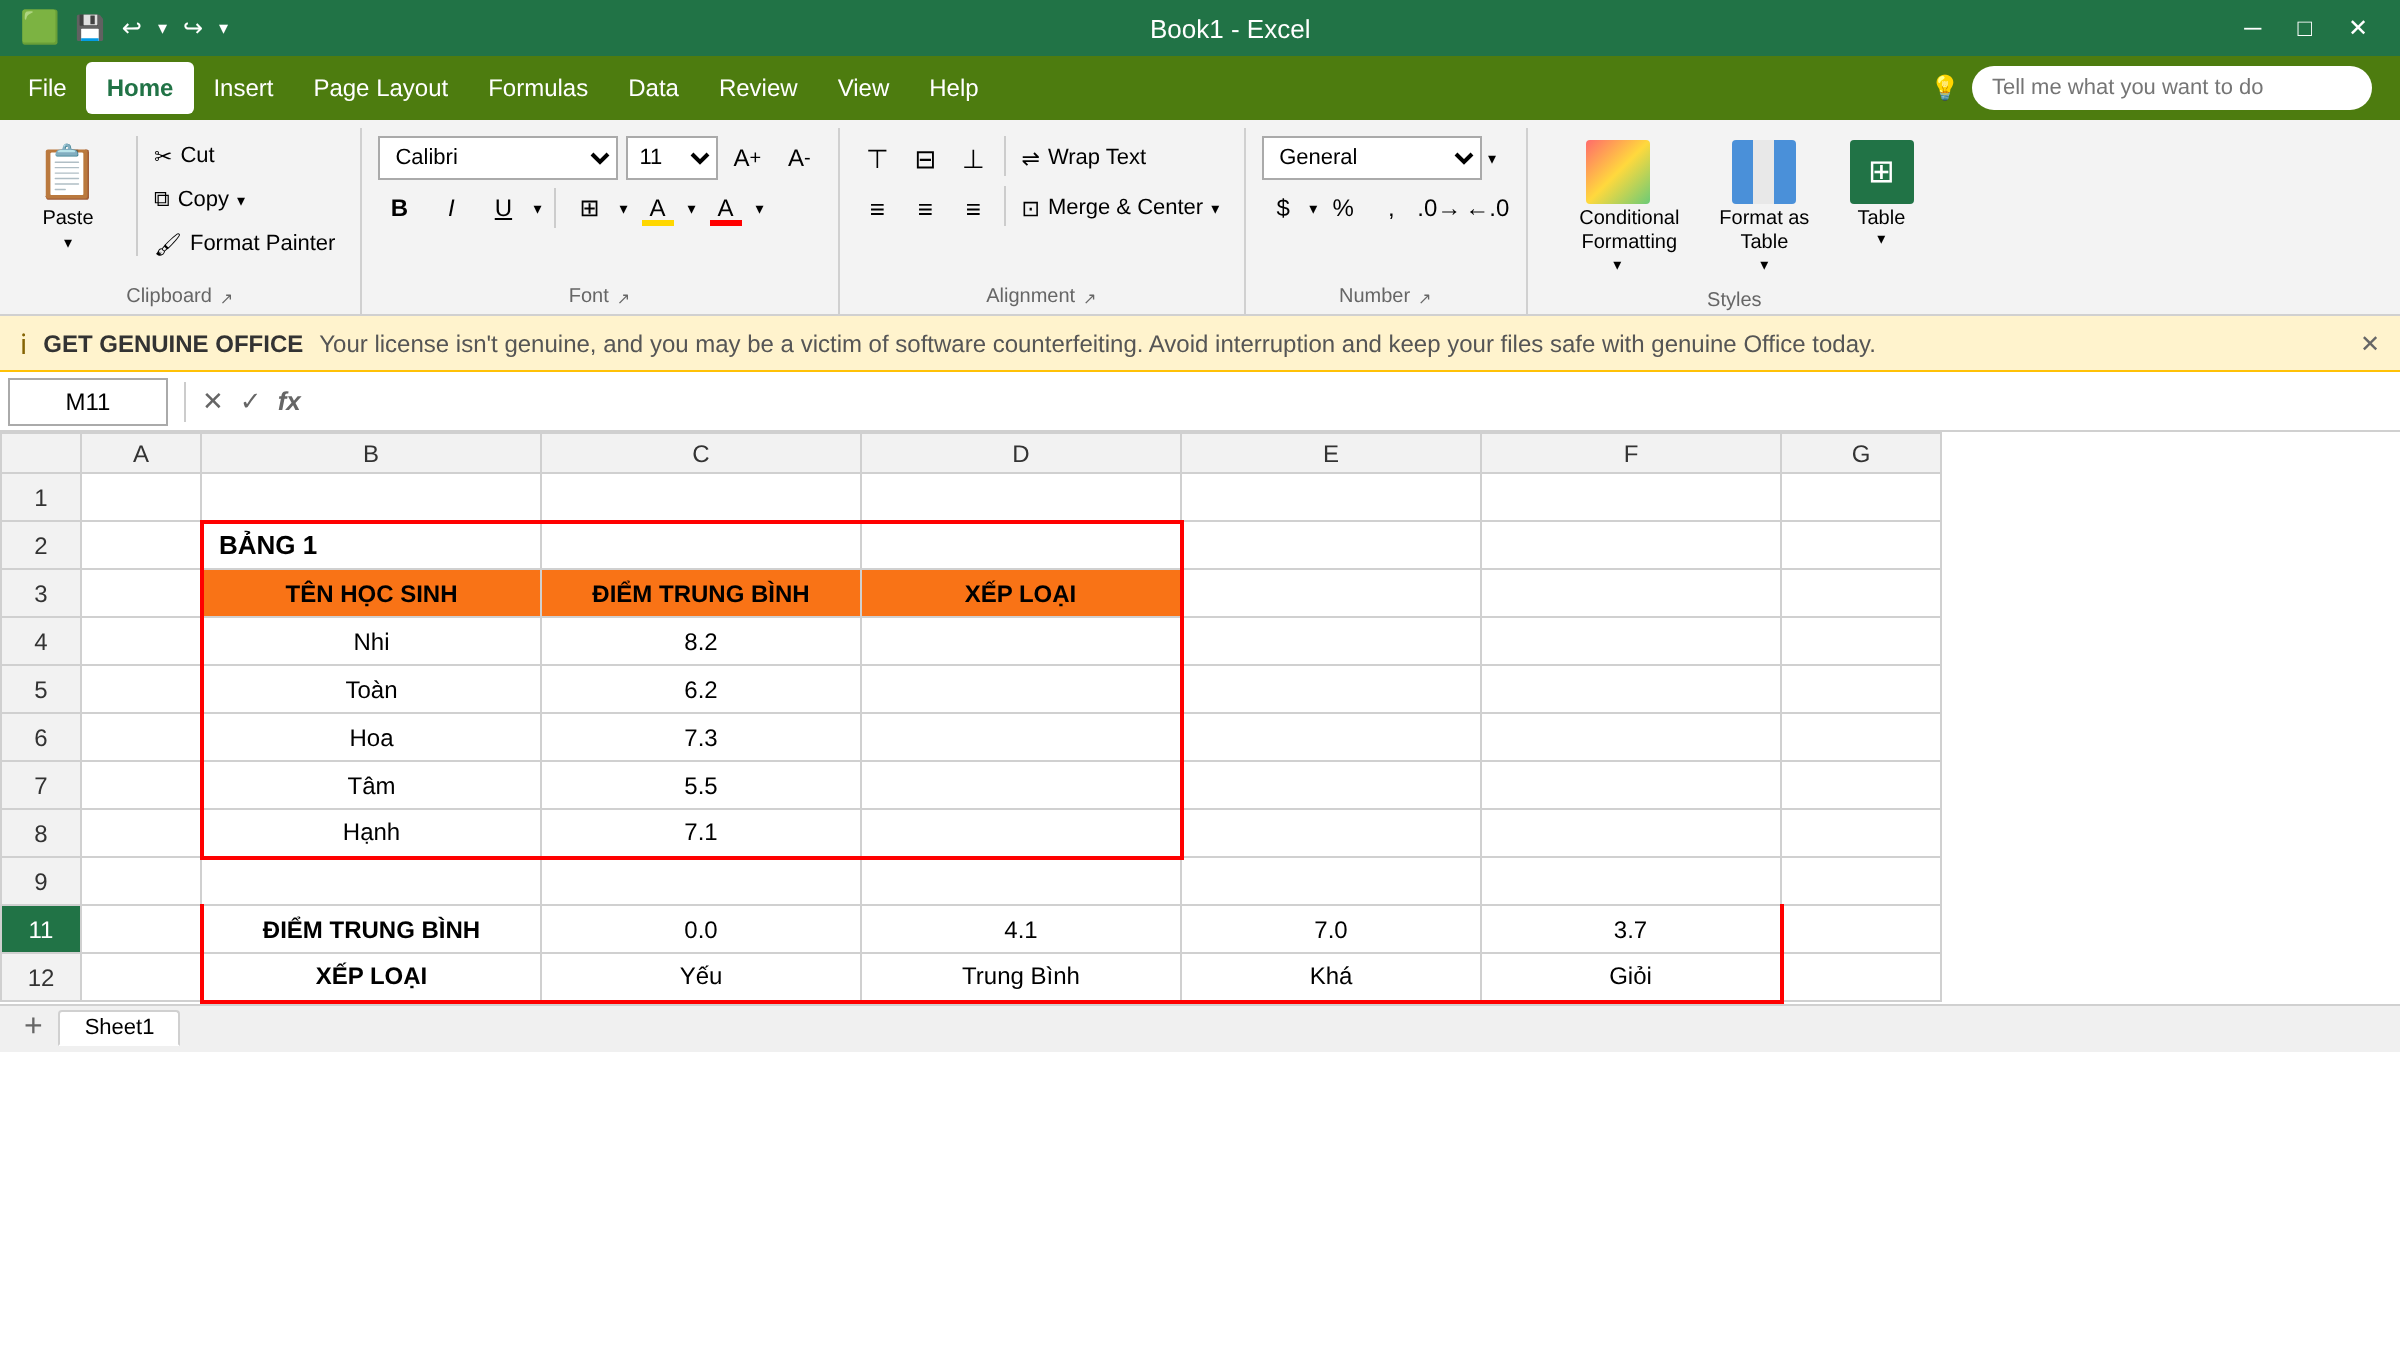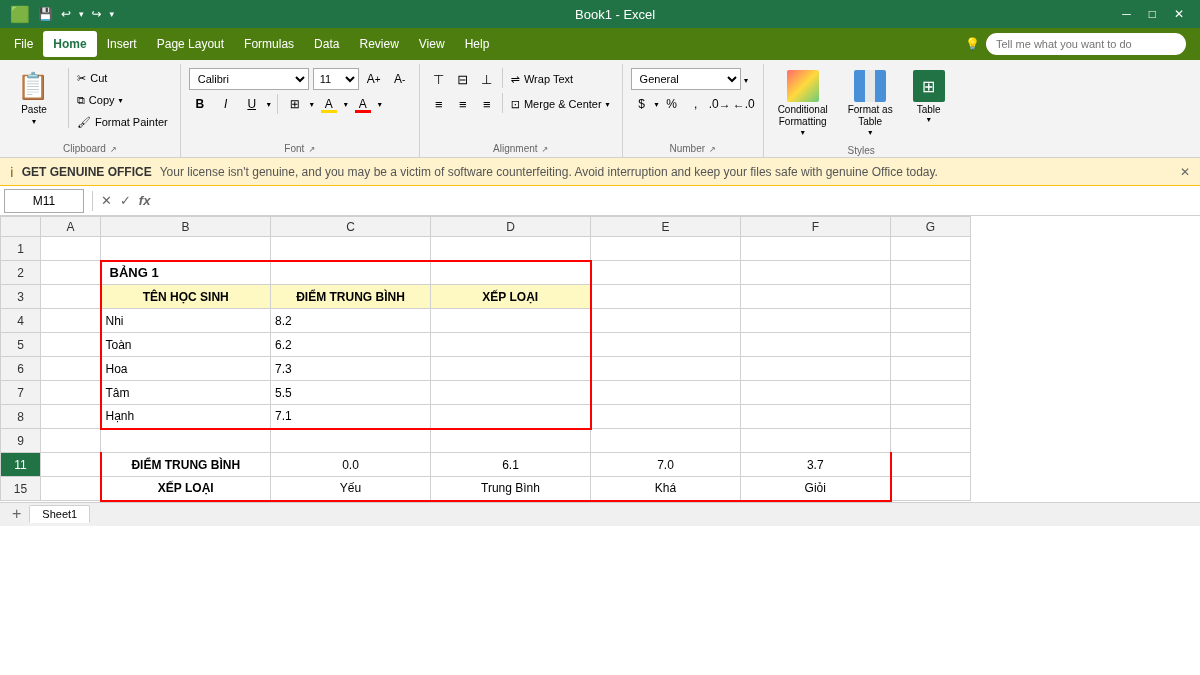--- a/index.html
+++ b/index.html
@@ -281,26 +281,26 @@
       border: 1px solid #d0d0d0;
       height: 24px;
       font-size: 12px;
       padding: 0 4px;
       white-space: nowrap;
       overflow: hidden;
     }
 
     
     .table1-header {
-      background: #fef9c3;
+      background: #f97316;
       font-weight: bold;
       text-align: center;
     }
     .table1-cell {
-      text-align: left;
+      text-align: center;
     }
     .table1-label {
       font-weight: bold;
       font-size: 13px;
     }
     .table2-header {
       font-weight: bold;
       text-align: center;
     }
     .table2-label {
@@ -525,21 +525,21 @@
     <div class="ribbon-group-label">
       <span>Number</span>
       <span class="expand-icon">↗</span>
     </div>
   </div>
 
   <div class="ribbon-group" style="flex-direction:column; padding-bottom:0; border-right:none;">
     <div class="ribbon-group-content" style="flex-direction:row; gap:8px; padding:4px 0; align-items:flex-start;">
       <div class="styles-btn">
         <div class="cond-format-icon"></div>
-        <div style="font-size:10px; text-align:center; line-height:1.2;">Conditional<br>Formatting</div>
+        <div style="font-size:10px; text-align:center; line-height:1.2;margin-left:12px;">Conditional<br>Formatting</div>
         <div style="font-size:8px;">▾</div>
       </div>
       <div class="styles-btn">
         <div class="format-as-table-icon"></div>
         <div style="font-size:10px; text-align:center; line-height:1.2;">Format as<br>Table</div>
         <div style="font-size:8px;">▾</div>
       </div>
       <div class="styles-btn">
         <div class="table-icon">⊞</div>
         <div style="font-size:10px; text-align:center;">Table</div>
@@ -695,28 +695,28 @@
           <td class="cell"></td>
           <td class="cell"></td>
         </tr>
 
 
         <tr>
           <td class="row-header selected-header">11</td>
           <td class="cell"></td>
           <td class="cell table2-header border-left-red">ĐIỂM TRUNG BÌNH</td>
           <td class="cell table2-cell">0.0</td>
-          <td class="cell table2-cell">6.1</td>
+          <td class="cell table2-cell">4.1</td>
           <td class="cell table2-cell">7.0</td>
           <td class="cell table2-cell border-right-red">3.7</td>
           <td class="cell"></td>
         </tr>
 
         <tr>
-          <td class="row-header">15</td>
+          <td class="row-header">12</td>
           <td class="cell"></td>
           <td class="cell table2-header border-left-red border-bottom-red">XẾP LOẠI</td>
           <td class="cell table2-cell border-bottom-red">Yếu</td>
           <td class="cell table2-cell border-bottom-red">Trung Bình</td>
           <td class="cell table2-cell border-bottom-red">Khá</td>
           <td class="cell table2-cell border-right-red border-bottom-red">Giỏi</td>
           <td class="cell"></td>
         </tr>
 
       </tbody>

